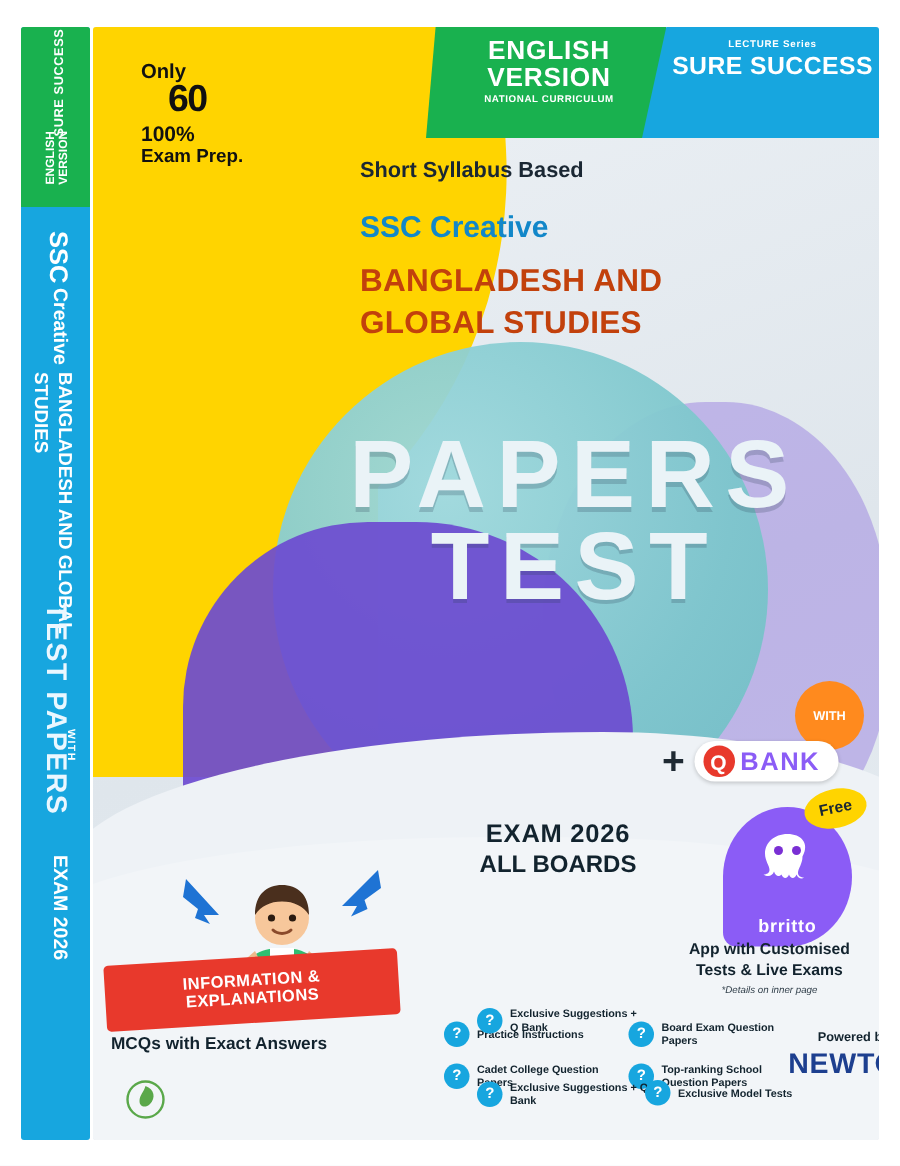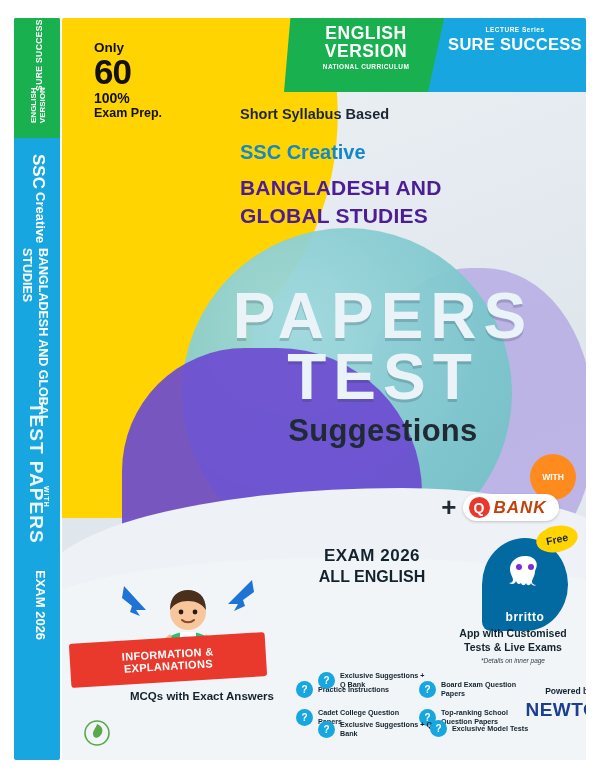--- a/index.html
+++ b/index.html
@@ -52,71 +52,71 @@
   .ban-en .l1{font-size:17.5px;letter-spacing:.5px;line-height:1.05;}
   .ban-en .l2{font-size:17.5px;letter-spacing:.5px;line-height:1.05;}
   .ban-en .l3{font-size:6.5px;font-weight:bold;letter-spacing:.4px;margin-top:2px;}
   .ban-ss{position:absolute;left:158px;top:8px;width:146px;text-align:center;color:#fff;}
   .ban-ss .s1{font-size:6.5px;font-weight:bold;letter-spacing:.5px;}
   .ban-ss .s2{font-size:16.5px;font-weight:bold;letter-spacing:.3px;margin-top:2px;}
 
   
   .only{position:absolute;left:32px;top:22px;width:130px;color:#111;}
   .only .only-w{font-size:13.5px;font-weight:bold;}
-  .only .sixty{font-size:35px;font-weight:bold;line-height:.95;letter-spacing:-1px;}
+  .only .sixty{font-size:25px;font-weight:bold;line-height:.95;letter-spacing:-1px;margin-left:18px;}
   .only .days{font-size:13px;font-weight:bold;margin-top:-2px;}
   .only .hundred{font-size:14px;font-weight:bold;margin-top:2px;}
   .only .prep{font-size:12.5px;font-weight:bold;}
   .only .desc{font-size:7.6px;font-weight:bold;line-height:1.45;margin-top:7px;color:#18202a;}
 
   
   .head{position:absolute;left:178px;top:88px;width:340px;}
   .h-short{font-size:14.5px;font-weight:bold;color:#1a2733;}
   .h-ssc{font-size:20px;font-weight:bold;color:#1287c9;margin-top:19px;}
-  .h-t1{font-size:21px;font-weight:bold;color:#4c1d95;margin-top:11px;line-height:1.25;letter-spacing:.2px;}
+  .h-t1{font-size:21px;font-weight:bold;color:#c2410c;margin-top:11px;line-height:1.25;letter-spacing:.2px;}
 
   
   .tp{position:absolute;left:116px;top:268px;width:410px;text-align:center;}
   .tp .line{font-size:64px;font-weight:bold;letter-spacing:7px;color:#eaf3f7;line-height:.96;
             text-shadow:0 3px 0 rgba(40,60,80,.22);}
   .tp .sug{font-size:31px;font-weight:bold;color:#1f2a33;letter-spacing:.3px;margin-top:4px;}
   .with-badge{position:absolute;left:352px;top:168px;width:46px;height:46px;border-radius:50%;
               background:#ff8a1e;color:#fff;font-size:8.5px;font-weight:bold;display:flex;
               align-items:center;justify-content:center;}
   .qrow{position:absolute;left:112px;top:206px;width:420px;display:flex;align-items:center;justify-content:center;gap:6px;}
   .qplus{font-size:26px;font-weight:bold;color:#1f2a33;}
   .qpill{display:flex;align-items:center;gap:4px;background:#fff;border-radius:16px;padding:3px 12px 3px 6px;
          box-shadow:0 1px 3px rgba(0,0,0,.2);}
   .qdot{width:21px;height:21px;border-radius:50%;background:#e8392c;color:#fff;font-size:14px;font-weight:bold;
         display:flex;align-items:center;justify-content:center;}
-  .qtxt{font-size:17px;font-weight:bold;color:#c2410c;letter-spacing:1px;font-style:italic;}
+  .qtxt{font-size:17px;font-weight:bold;color:#8b5cf6;letter-spacing:1px;}
 
   .exam{position:absolute;left:200px;top:528px;width:220px;text-align:center;color:#12232e;}
   .exam .e1{font-size:17px;font-weight:bold;letter-spacing:.5px;}
   .exam .e2{font-size:16px;font-weight:bold;margin-top:2px;}
 
   
   .brr{position:absolute;left:420px;top:520px;width:86px;height:86px;border-radius:50% 50% 50% 10%;
-       background:#0369a1;display:flex;align-items:flex-end;justify-content:center;padding-bottom:7px;}
+       background:#8b5cf6;display:flex;align-items:flex-end;justify-content:center;padding-bottom:7px;}
   .brr span{color:#fff;font-size:12px;font-weight:bold;letter-spacing:.5px;}
   .brr-face{position:absolute;left:18px;top:16px;width:50px;height:34px;}
   .brr-free{position:absolute;left:474px;top:508px;width:42px;height:26px;border-radius:50%;
             background:#ffd400;color:#1a2733;font-size:10.5px;font-weight:bold;display:flex;
             align-items:center;justify-content:center;transform:rotate(-12deg);}
   .inter{position:absolute;left:378px;top:608px;width:146px;text-align:center;color:#12232e;}
   .inter b{font-size:10.5px;line-height:1.35;display:block;}
   .inter i{font-size:6.5px;font-style:italic;display:block;margin-top:3px;color:#33414c;}
 
   
   .info{position:absolute;left:8px;top:620px;width:196px;height:44px;background:#e8392c;
         transform:rotate(-3.5deg);border-radius:3px;color:#fff;text-align:center;
         display:flex;flex-direction:column;justify-content:center;}
   .info .i1{font-size:11px;font-weight:bold;letter-spacing:.3px;}
   .info .i2{font-size:11px;font-weight:bold;letter-spacing:.3px;}
-  .mcq{position:absolute;left:12px;top:672px;width:200px;text-align:right;font-size:11.5px;
+  .mcq{position:absolute;left:12px;top:672px;width:200px;text-align:left;font-size:11.5px;
        font-weight:bold;color:#12232e;}
 
   
   .feat{position:absolute;left:234px;top:662px;width:240px;}
   .frow{display:flex;gap:10px;margin-bottom:9px;}
   .fitem{display:flex;align-items:center;gap:5px;width:113px;}
   .fq{flex:0 0 auto;width:17px;height:17px;border-radius:50%;background:#17a6df;color:#fff;font-size:10px;
       font-weight:bold;display:flex;align-items:center;justify-content:center;}
   .ftx{font-size:7.2px;font-weight:bold;color:#12232e;line-height:1.3;}
 
@@ -182,34 +182,33 @@
     <div class="head">
       <div class="h-short">Short Syllabus Based</div>
       <div class="h-ssc">SSC Creative</div>
       <div class="h-t1">BANGLADESH AND</div>
       <div class="h-t1" style="margin-top:2px">GLOBAL STUDIES</div>
     </div>
 
     <div class="tp">
       <div class="line">PAPERS</div>
       <div class="line">TEST</div>
-      <div class="sug">Suggestions</div>
       <div class="with-badge">WITH</div>
       <div class="qrow">
         <div class="qplus">+</div>
         <div class="qpill">
           <div class="qdot">Q</div>
           <div class="qtxt">BANK</div>
         </div>
       </div>
     </div>
 
     <div class="exam">
       <div class="e1">EXAM 2026</div>
-      <div class="e2">ALL ENGLISH</div>
+      <div class="e2">ALL BOARDS</div>
     </div>
 
     <div class="brr">
       <svg class="brr-face" viewBox="0 0 50 34">
         <path d="M25 2c-9 0-15 6-15 13 0 5 3 8 3 11 0 2-2 3-4 3 3 2 6 1 7-2 1 3 3 4 5 2 1 3 4 3 5 0 1 3 4 3 5 0 1 3 4 3 5 2-2 0-4-1-4-3 0-3 3-6 3-11C40 8 34 2 25 2z" fill="#ffffff"></path>
         <circle cx="19" cy="13" r="3" fill="#7a2fd4"></circle>
         <circle cx="31" cy="13" r="3" fill="#7a2fd4"></circle>
       </svg>
       <span>brritto</span>
     </div>

